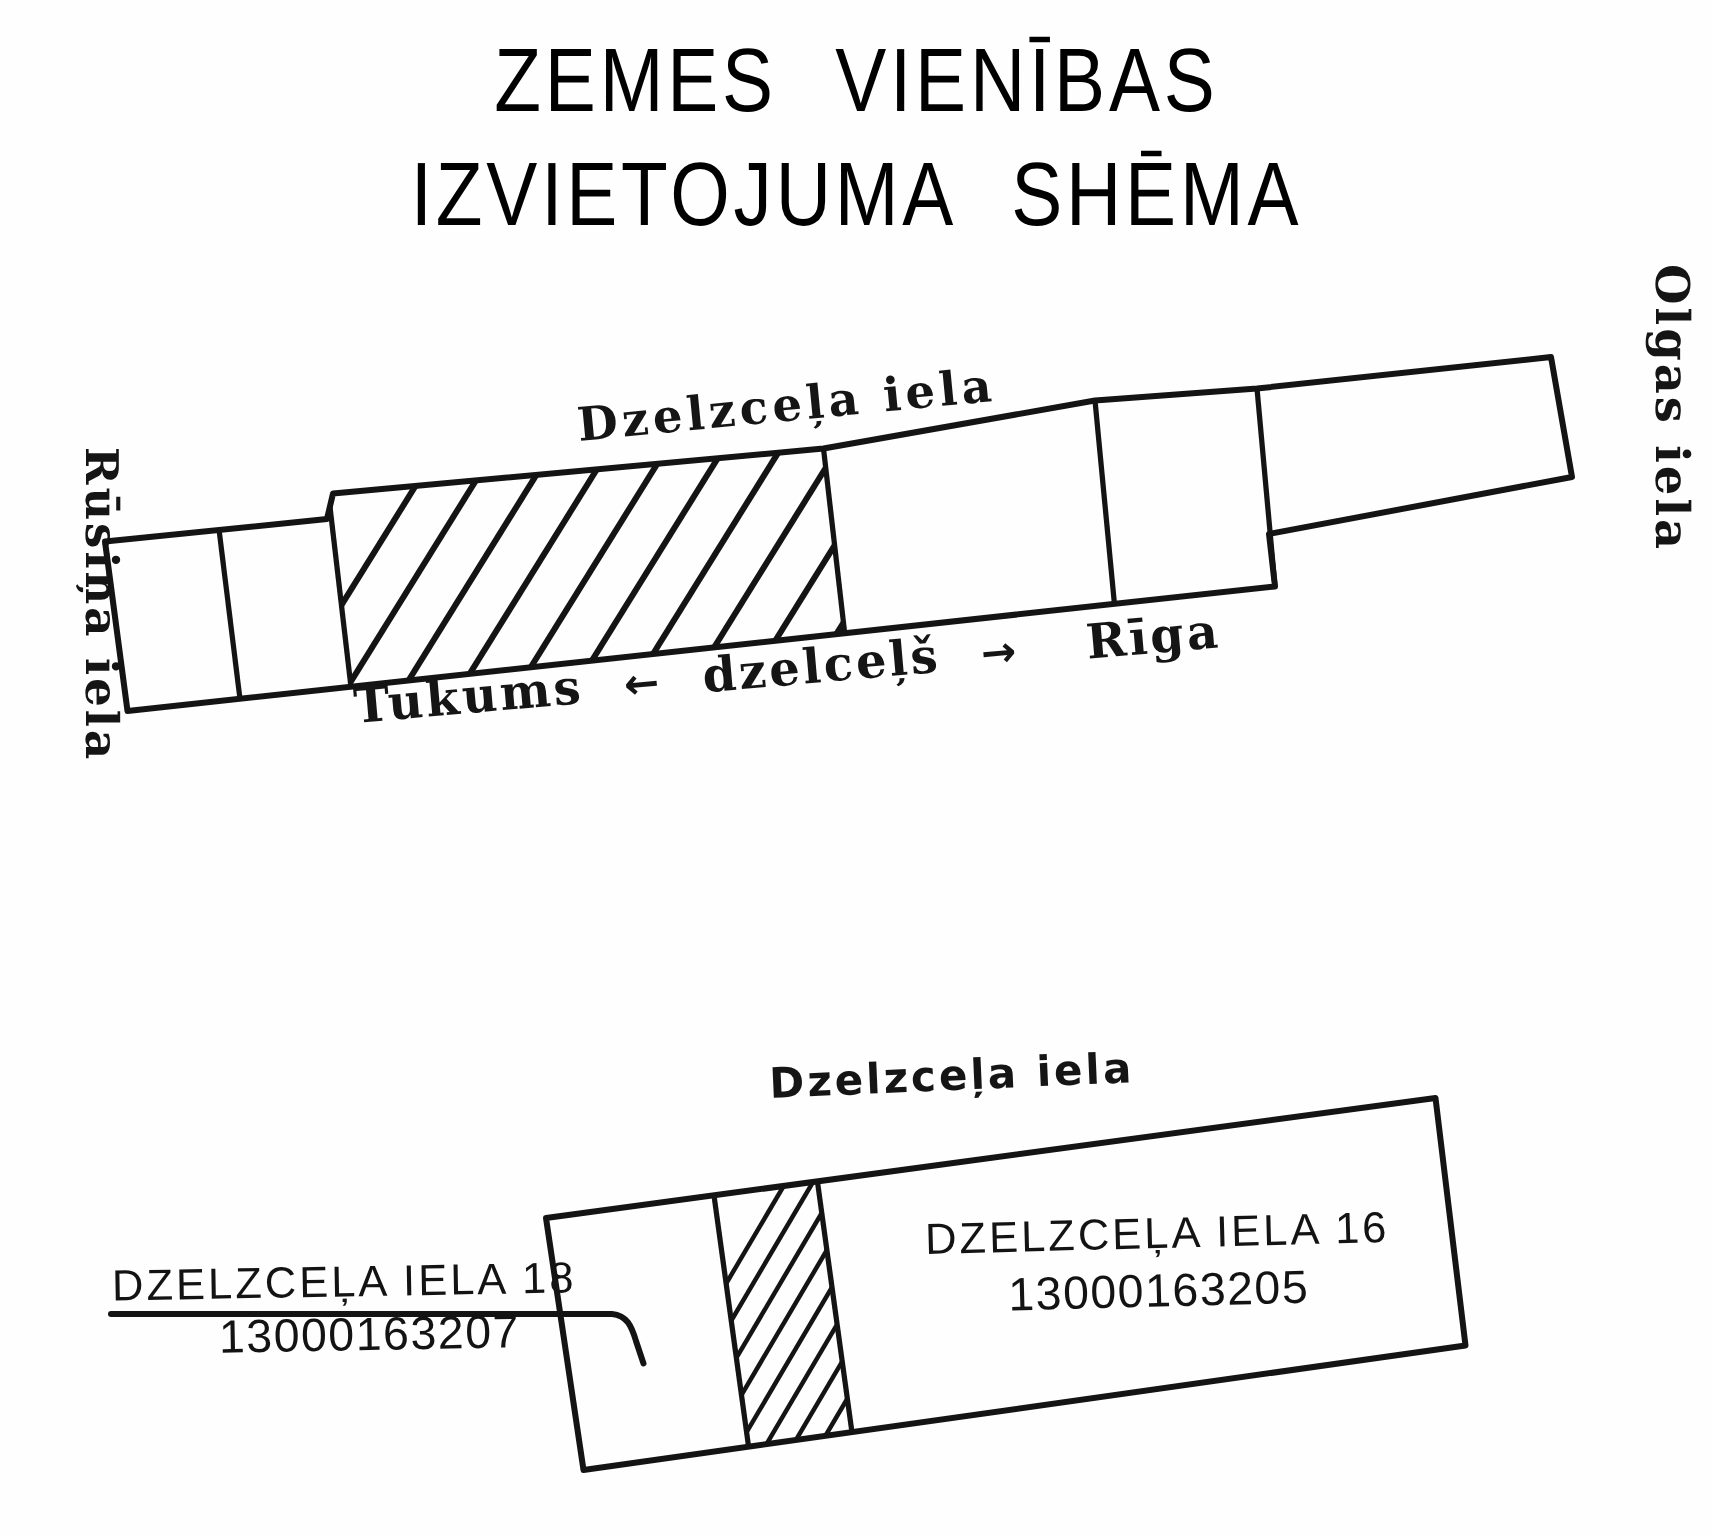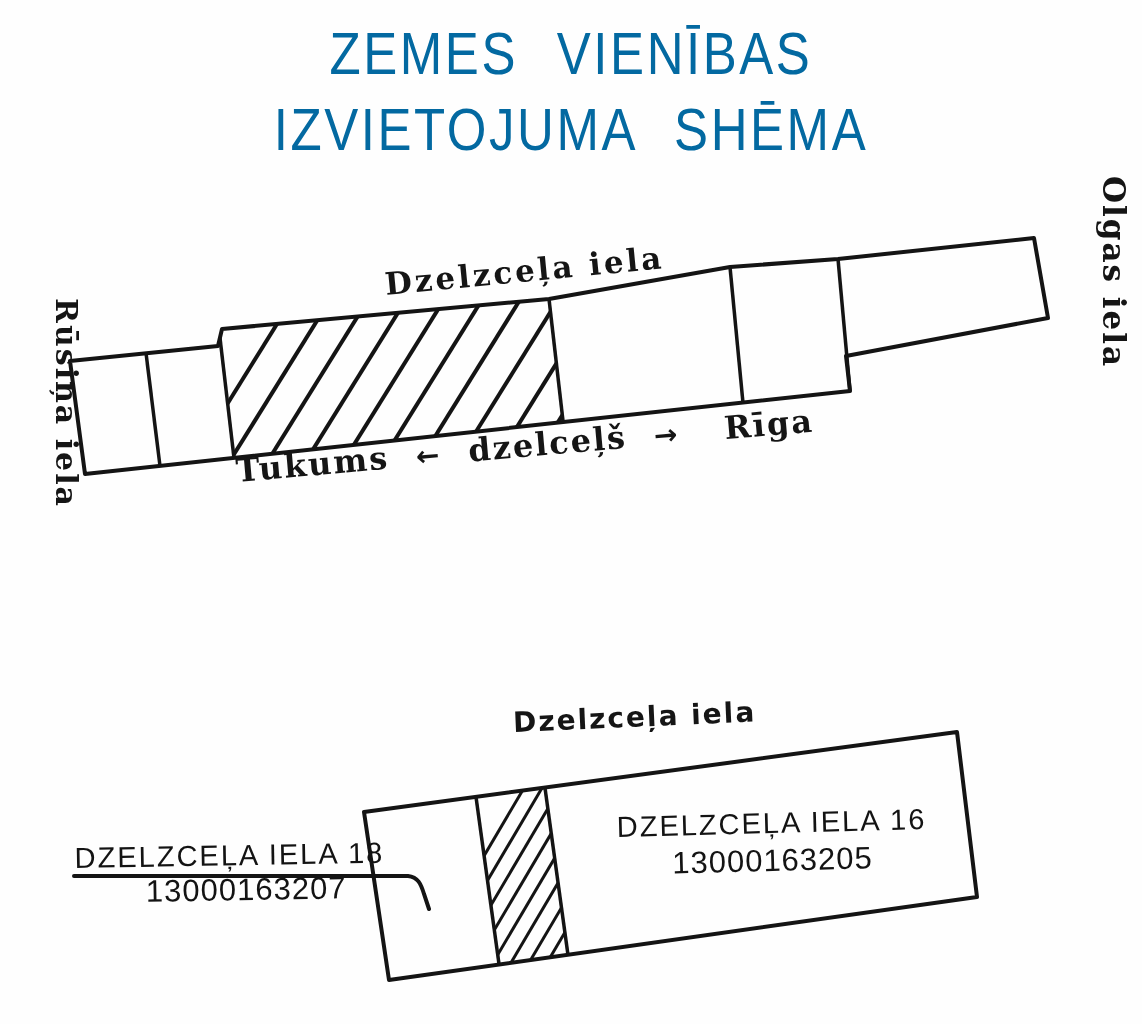--- a/index.html
+++ b/index.html
@@ -8,21 +8,21 @@
     background:#fefefe;color:#141414;
     font-family:"Liberation Sans",sans-serif;
   }
   .linework{position:absolute;left:0;top:0;width:1142px;height:1024px;}
   .linework path{stroke:#141414;fill:none;}
 
   
   .title{
     position:absolute;left:0;top:16px;width:1142px;text-align:center;
     font-family:"Liberation Sans",sans-serif;
-    color:#0369a1;
+    color:#000000;
   }
   .title .t1,.title .t2{
     display:block;
     font-size:60px;line-height:76px;font-weight:400;
     letter-spacing:3px;word-spacing:26px;
     transform:scaleX(0.85);transform-origin:50% 50%;
     white-space:nowrap;
   }
 
   

